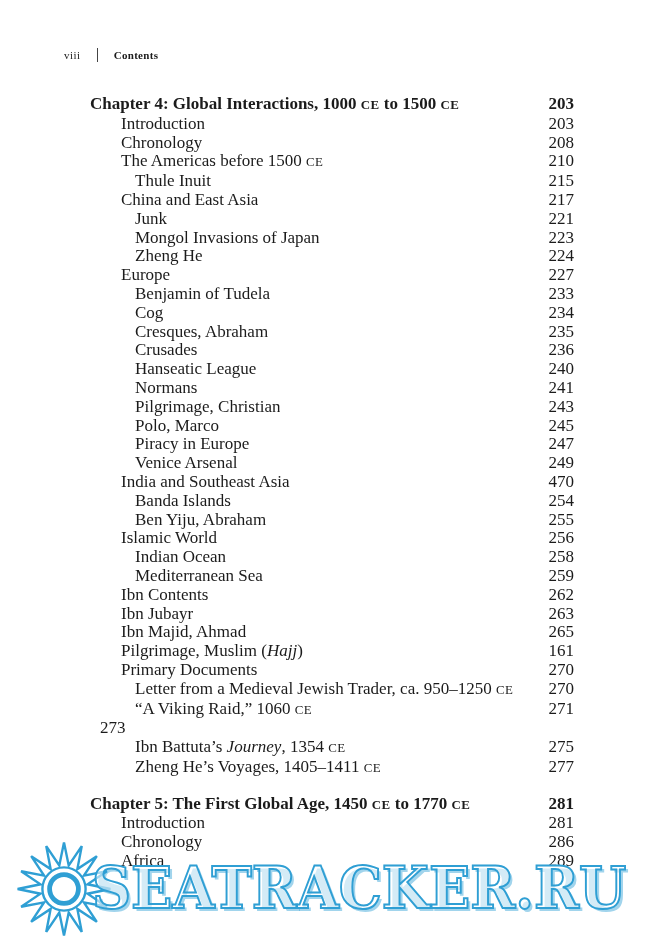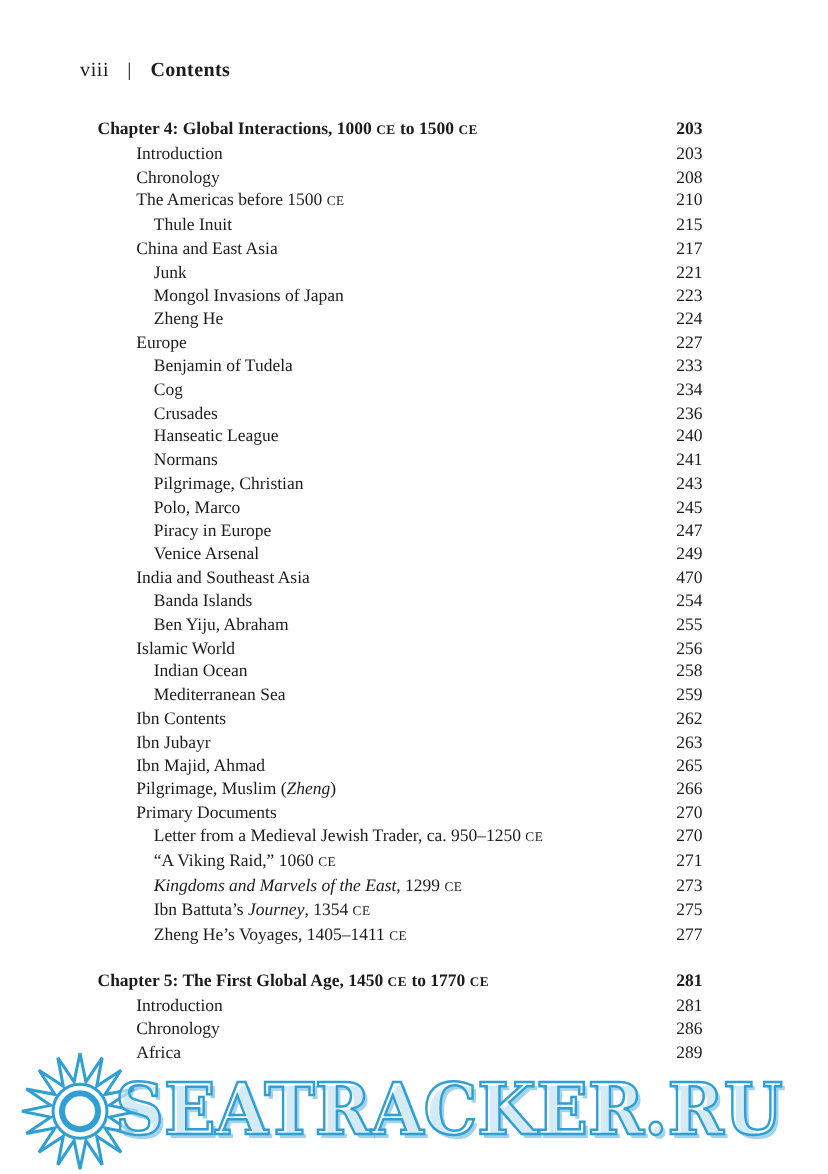--- a/index.html
+++ b/index.html
@@ -7,29 +7,29 @@
     width:662px; height:939px;
     background:#ffffff;
     font-family:"Liberation Serif", serif;
     color:#1b1b1b;
     position:relative;
     overflow:hidden;
   }
   .page-header {
     position:absolute; top:48px; left:64px;
     display:flex; align-items:center; gap:16px;
-    font-size:16px;
+    font-size:11px;
   }
   .page-header .folio { font-weight:normal; letter-spacing:0.5px; }
   .page-header .divider { width:1px; height:14px; background:#444; }
   .page-header .contents-title { font-weight:bold; letter-spacing:0.3px; }
 
   .toc {
-    position:absolute; left:78px; top:95px; width:484px;
-    font-size:14px;
+    position:absolute; left:90px; top:95px; width:484px;
+    font-size:17px;
   }
   .section + .section { margin-top:17px; }
   .row {
     display:flex; justify-content:space-between; align-items:baseline;
     line-height:18.8px; white-space:nowrap;
   }
   .row.bold { font-weight:bold; }
   .row .label { overflow:hidden; }
   .indent-1 .label { padding-left:31px; }
   .indent-2 .label { padding-left:45px; }
@@ -112,20 +112,24 @@
       </div>
       <div class="row indent-2">
         <span class="label"><span>Benjamin of Tudela</span></span>
         <span class="page">233</span>
       </div>
       <div class="row indent-2">
         <span class="label"><span>Cog</span></span>
         <span class="page">234</span>
       </div>
       <div class="row indent-2">
+        <span class="label"><span>Cresques, Abraham</span></span>
+        <span class="page">235</span>
+      </div>
+      <div class="row indent-2">
         <span class="label"><span>Crusades</span></span>
         <span class="page">236</span>
       </div>
       <div class="row indent-2">
         <span class="label"><span>Hanseatic League</span></span>
         <span class="page">240</span>
       </div>
       <div class="row indent-2">
         <span class="label"><span>Normans</span></span>
         <span class="page">241</span>
@@ -176,37 +180,36 @@
       </div>
       <div class="row indent-1">
         <span class="label"><span>Ibn Jubayr</span></span>
         <span class="page">263</span>
       </div>
       <div class="row indent-1">
         <span class="label"><span>Ibn Majid, Ahmad</span></span>
         <span class="page">265</span>
       </div>
       <div class="row indent-1">
-        <span class="label"><span>Pilgrimage, Muslim (</span><span class="it">Zheng</span><span>)</span></span>
-        <span class="page">266</span>
+        <span class="label"><span>Pilgrimage, Muslim (</span><span class="it">Hajj</span><span>)</span></span>
+        <span class="page">161</span>
       </div>
       <div class="row indent-1">
         <span class="label"><span>Primary Documents</span></span>
         <span class="page">270</span>
       </div>
       <div class="row indent-2">
         <span class="label"><span>Letter from a Medieval Jewish Trader, ca. 950–1250 </span><span class="sc">CE</span></span>
         <span class="page">270</span>
       </div>
       <div class="row indent-2">
         <span class="label"><span>“A Viking Raid,” 1060 </span><span class="sc">CE</span></span>
         <span class="page">271</span>
       </div>
       <div class="row indent-2">
-        <span class="label"><span class="it">Kingdoms and Marvels of the East</span><span>, 1299 </span><span class="sc">CE</span></span>
         <span class="page">273</span>
       </div>
       <div class="row indent-2">
         <span class="label"><span>Ibn Battuta’s </span><span class="it">Journey</span><span>, 1354 </span><span class="sc">CE</span></span>
         <span class="page">275</span>
       </div>
       <div class="row indent-2">
         <span class="label"><span>Zheng He’s Voyages, 1405–1411 </span><span class="sc">CE</span></span>
         <span class="page">277</span>
       </div>

